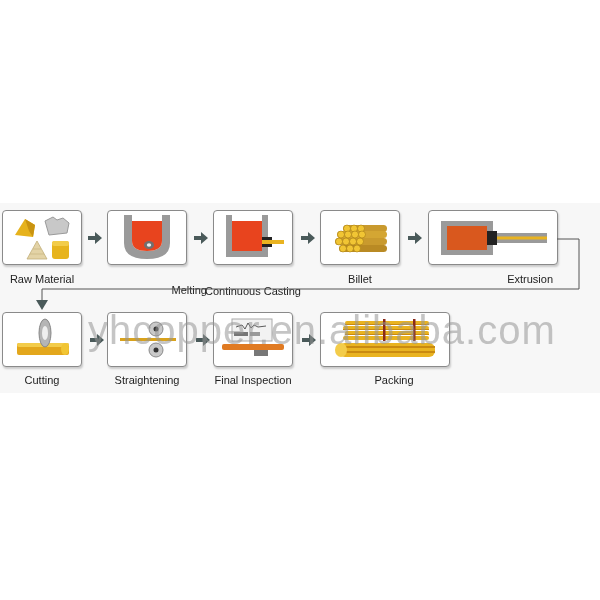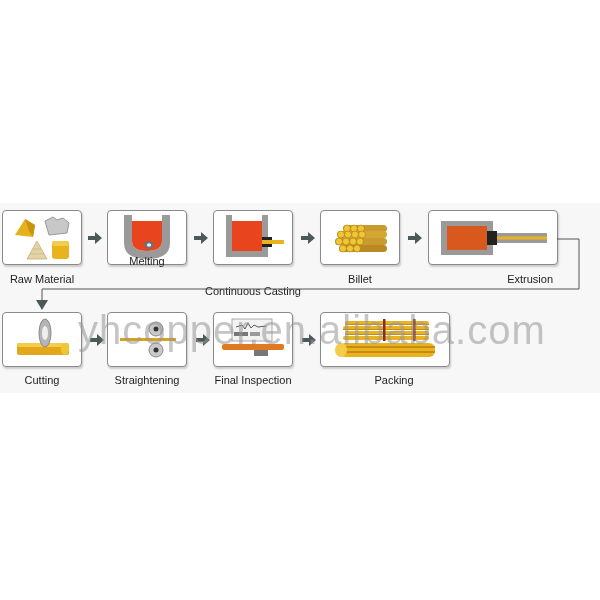--- a/index.html
+++ b/index.html
@@ -6,21 +6,21 @@
   body { width:600px; height:600px; background:#ffffff; position:relative; overflow:hidden;
          font-family:"Liberation Sans", sans-serif; }
   .band { position:absolute; left:0; top:203px; width:600px; height:190px; background:#f7f7f7; }
   .box { position:absolute; width:80px; height:55px; background:#ffffff;
          border:1.5px solid #8a8a8a; border-radius:4px;
          box-shadow:1px 2px 2px rgba(0,0,0,0.18); box-sizing:border-box; overflow:hidden; }
   .box.wide { width:130px; }
   .label { position:absolute; font-size:11px; color:#222; text-align:center; width:120px; white-space:nowrap; }
   .arrow { position:absolute; width:14px; height:12px; }
   .connector { position:absolute; }
-  .watermark { position:absolute; left:78px; top:308px; font-size:40px; color:rgba(150,150,150,0.55);
+  .watermark { position:absolute; left:88px; top:308px; font-size:40px; color:rgba(150,150,150,0.55);
                letter-spacing:1px; white-space:nowrap; pointer-events:none; }
   svg { display:block; }
 </style>
 </head>
 <body>
 
 <div class="band"></div>
 
 <div class="box" style="left:2px;top:210px;">
   <span>
@@ -47,21 +47,21 @@
 <div class="box" style="left:107px;top:210px;">
   <span>
   <svg width="78" height="52" viewBox="0 0 78 52">
     <path d="M16,4 L24,4 L24,30 Q24,40 39,40 Q54,40 54,30 L54,4 L62,4 L62,32 Q62,48 39,48 Q16,48 16,32 Z" fill="#9a9a9a"></path>
     <path d="M24,10 L54,10 L54,30 Q54,40 39,40 Q24,40 24,30 Z" fill="#e8441e"></path>
     <ellipse cx="41" cy="34" rx="5" ry="4" fill="#707070"></ellipse>
     <ellipse cx="41" cy="34" rx="2.2" ry="1.8" fill="#eeeeee"></ellipse>
   </svg>
   </span>
 </div>
-<div class="label" style="left:87px;top:255px;">Melting</div>
+<div class="label" style="left:87px;top:284px;text-align:right;">Melting</div>
 
 <div class="arrow" style="left:194px;top:232px;">
   <svg width="14" height="12">
       <polygon points="0,4 7,4 7,0 14,6 7,12 7,8 0,8" fill="#4a5a5a"></polygon>
     </svg>
 </div>
 
 <div class="box" style="left:213px;top:210px;">
   <span>
   <svg width="78" height="52" viewBox="0 0 78 52">

